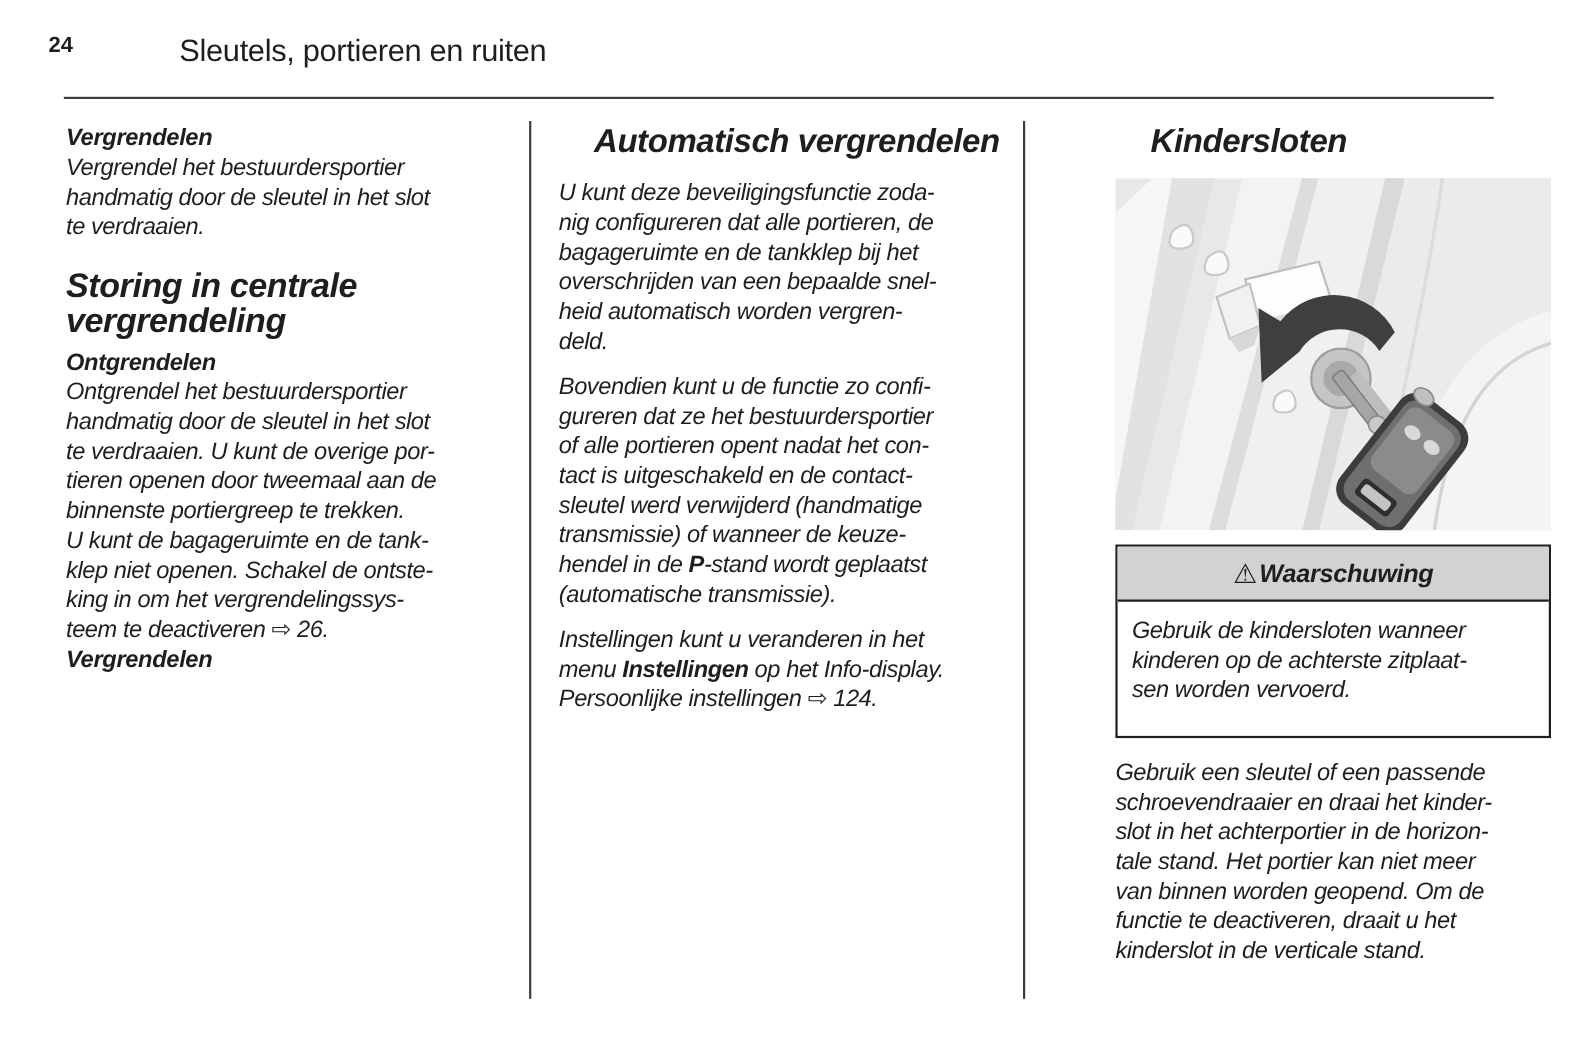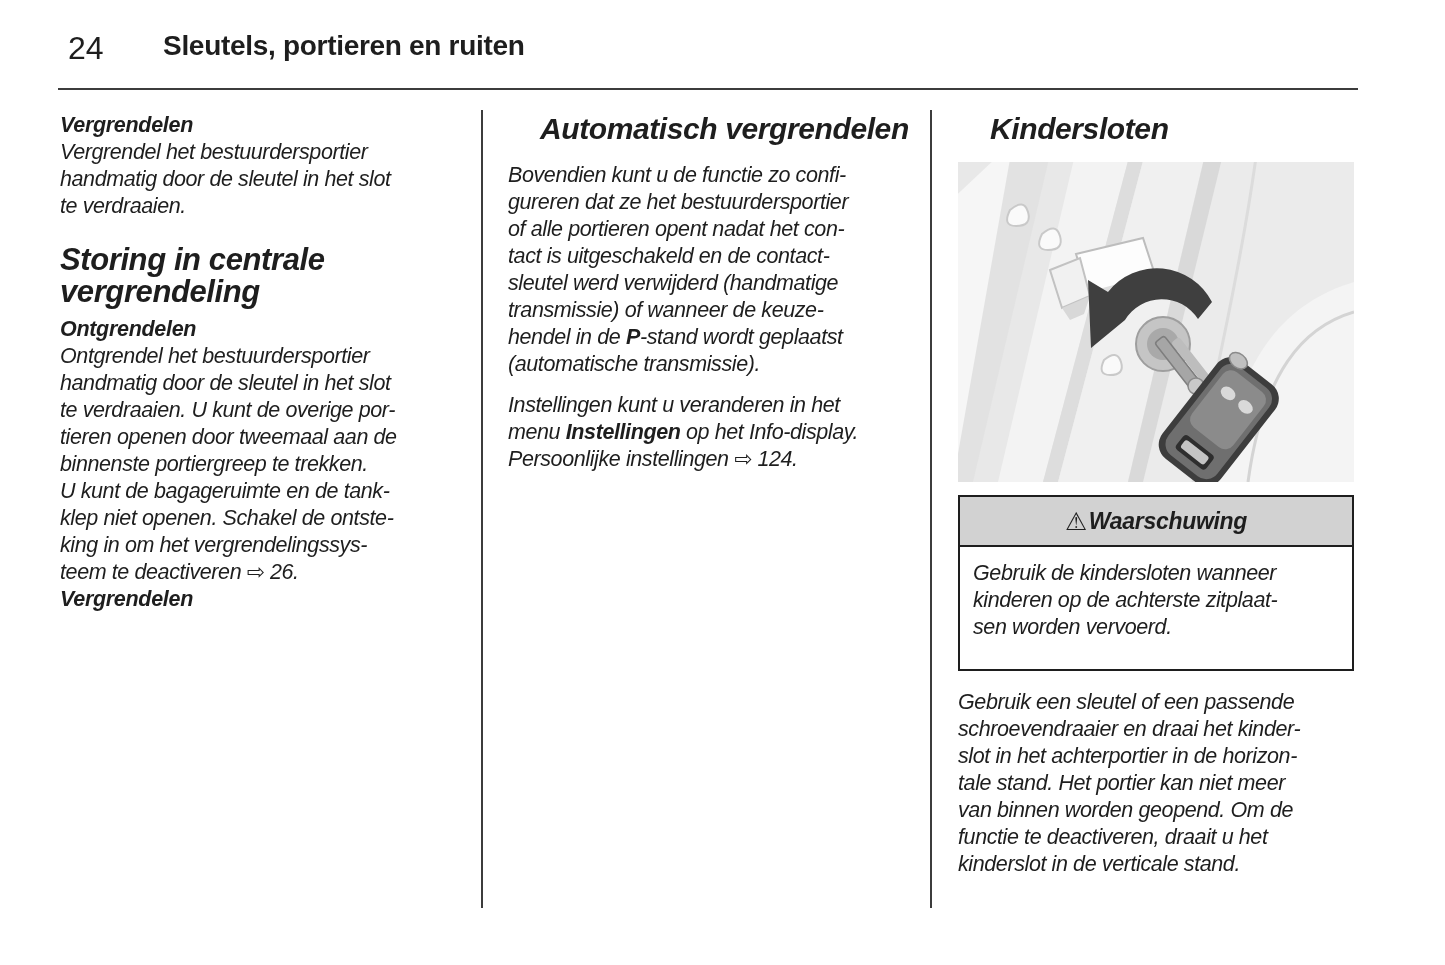--- a/index.html
+++ b/index.html
@@ -6,36 +6,36 @@
   html,body { background:#ffffff; }
   .page {
     position:relative;
     width:1445px; height:965px;
     background:#ffffff;
     font-family:"Liberation Sans","DejaVu Sans",sans-serif;
     color:#1e1e1e;
     overflow:hidden;
   }
   .page-number {
-    position:absolute; left:68px; top:30px;
-    font-size:32px; font-weight:normal;
+    position:absolute; left:44px; top:30px;
+    font-size:20px; font-weight:bold;
   }
   .chapter-title {
     position:absolute; left:163px; top:30px;
-    font-size:28px; font-weight:bold;
+    font-size:28px; font-weight:normal;
     letter-spacing:-0.3px;
   }
   .header-rule {
     position:absolute; left:58px; top:88px;
     width:1300px; height:2px; background:#3c3c3c;
   }
   .col { position:absolute; top:112px;font-style:italic; }
   .col-1 { left:60px;  width:404px; }
   .col-2 { left:508px; width:404px; }
-  .col-3 { left:958px; width:398px; }
+  .col-3 { left:1014px; width:398px; }
   .col-divider {
     position:absolute; top:110px; width:2px; height:798px;
     background:#3c3c3c;
   }
   .divider-1 { left:481px; }
   .divider-2 { left:930px; }
 
   .body-text {
     font-size:21.5px; line-height:27px;
     letter-spacing:-0.4px;
@@ -118,20 +118,26 @@
 klep niet openen. Schakel de ontste-
 king in om het vergrendelingssys-
 teem te deactiveren ⇨ 26.</div>
     <div class="runin-head mt-sub">Vergrendelen</div>
   </div>
 
   <div class="col-divider divider-1"></div>
 
   <div class="col col-2">
     <div class="big-head">Automatisch vergrendelen</div>
+    <div class="body-text para">U kunt deze beveiligingsfunctie zoda-
+nig configureren dat alle portieren, de
+bagageruimte en de tankklep bij het
+overschrijden van een bepaalde snel-
+heid automatisch worden vergren-
+deld.</div>
     <div class="body-text para"><span>Bovendien kunt u de functie zo confi-
 gureren dat ze het bestuurdersportier
 of alle portieren opent nadat het con-
 tact is uitgeschakeld en de contact-
 sleutel werd verwijderd (handmatige
 transmissie) of wanneer de keuze-
 hendel in de </span><b>P</b><span>-stand wordt geplaatst
 (automatische transmissie).</span></div>
     <div class="body-text para"><span>Instellingen kunt u veranderen in het
 menu </span><b>Instellingen</b><span> op het Info-display.

